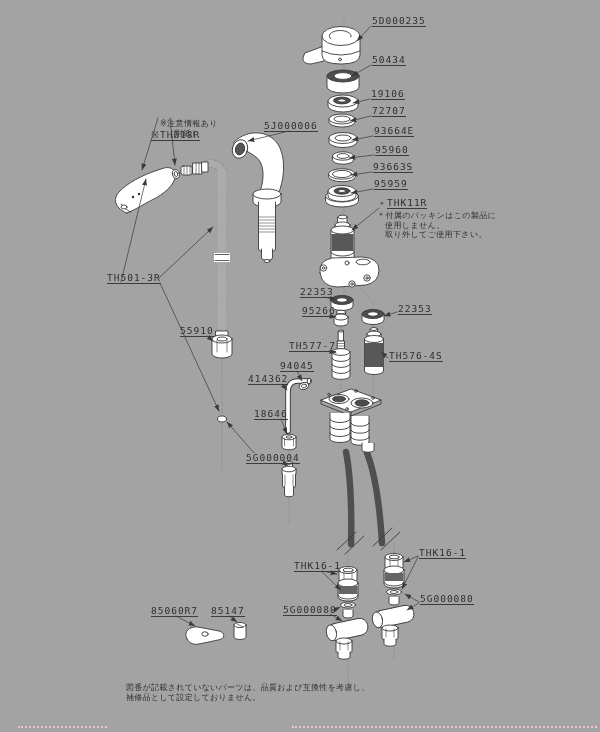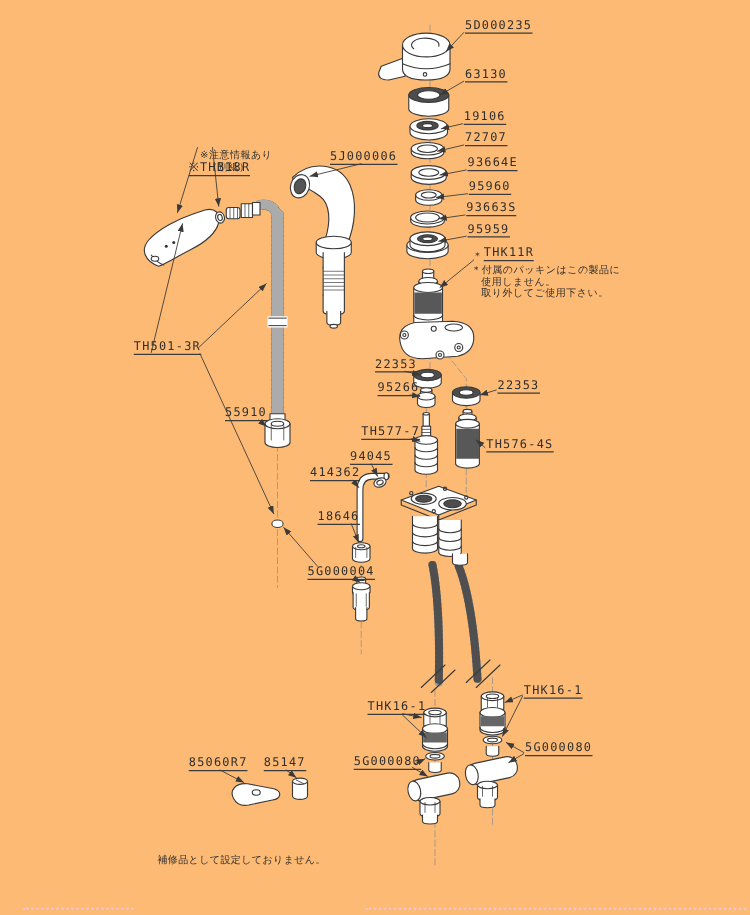--- a/index.html
+++ b/index.html
@@ -1,16 +1,16 @@
 <!DOCTYPE html>
 <html><head>
 <meta charset="utf-8">
 <style>
   html,body{margin:0;padding:0;background:#fff;}
-  #stage{position:relative;width:600px;height:732px;background:#fdba74;overflow:hidden;
+  #stage{position:relative;width:600px;height:732px;background:#a3a3a3;overflow:hidden;
          font-family:"DejaVu Sans",sans-serif;}
   #art{position:absolute;left:0;top:0;}
   .lbl{position:absolute;font-family:"DejaVu Sans Mono",monospace;font-size:9.5px;
        letter-spacing:1px;color:#2f2f2f;line-height:11px;border-bottom:1px solid #3c3c3c;
        white-space:nowrap;z-index:2;}
   .jnote{position:absolute;font-family:"DejaVu Sans",sans-serif;font-size:8px;
        letter-spacing:0.4px;color:#2f2f2f;line-height:9.5px;white-space:nowrap;z-index:2;}
   .marker{position:absolute;font-family:"DejaVu Sans",sans-serif;font-size:8px;color:#2f2f2f;z-index:2;}
   .footer-line{font-family:"DejaVu Sans",sans-serif;font-size:8px;letter-spacing:0.3px;
        color:#2f2f2f;line-height:10px;white-space:nowrap;}
@@ -341,21 +341,21 @@
     <path d="M332,611 L340,607" marker-end="url(#arw)"></path>
     <path d="M330,614 L342,621" marker-end="url(#arw)"></path>
     <path d="M419,602 L405,594" marker-end="url(#arw)"></path>
     <path d="M419,603 L407,610" marker-end="url(#arw)"></path>
     <path d="M176,616 L195,626" marker-end="url(#arw)"></path>
     <path d="M229,616 L237,622" marker-end="url(#arw)"></path>
   </g>
 </svg>
 
   <div class="lbl" style="left:372px;top:15px;">5D000235</div>
-  <div class="lbl" style="left:372px;top:54px;">63130</div>
+  <div class="lbl" style="left:372px;top:54px;">50434</div>
   <div class="lbl" style="left:371px;top:88px;">19106</div>
   <div class="lbl" style="left:372px;top:105px;">72707</div>
   <div class="lbl" style="left:374px;top:125px;">93664E</div>
   <div class="lbl" style="left:375px;top:144px;">95960</div>
   <div class="lbl" style="left:373px;top:161px;">93663S</div>
   <div class="lbl" style="left:374px;top:178px;">95959</div>
 
   <div class="marker" style="left:378px;top:199px;">＊</div>
   <div class="lbl" style="left:387px;top:197px;">THK11R</div>
   <div class="jnote" style="left:377px;top:211px;">＊付属のパッキンはこの製品に</div>
@@ -381,19 +381,20 @@
   <div class="lbl" style="left:107px;top:272px;">TH501-3R</div>
 
   <div class="lbl" style="left:294px;top:560px;">THK16-1</div>
   <div class="lbl" style="left:419px;top:547px;">THK16-1</div>
   <div class="lbl" style="left:283px;top:604px;">5G000080</div>
   <div class="lbl" style="left:420px;top:593px;">5G000080</div>
   <div class="lbl" style="left:151px;top:605px;">85060R7</div>
   <div class="lbl" style="left:211px;top:605px;">85147</div>
 
   <div id="footer-note">
+    <div class="footer-line">図番が記載されていないパーツは、品質および互換性を考慮し、</div>
     <div class="footer-line">補修品として設定しておりません。</div>
   </div>
 
   <div class="cutmark" style="left:18px;top:726px;width:89px;"></div>
   <div class="cutmark" style="left:292px;top:726px;width:305px;"></div>
 
 </div>
 
 </body></html>

